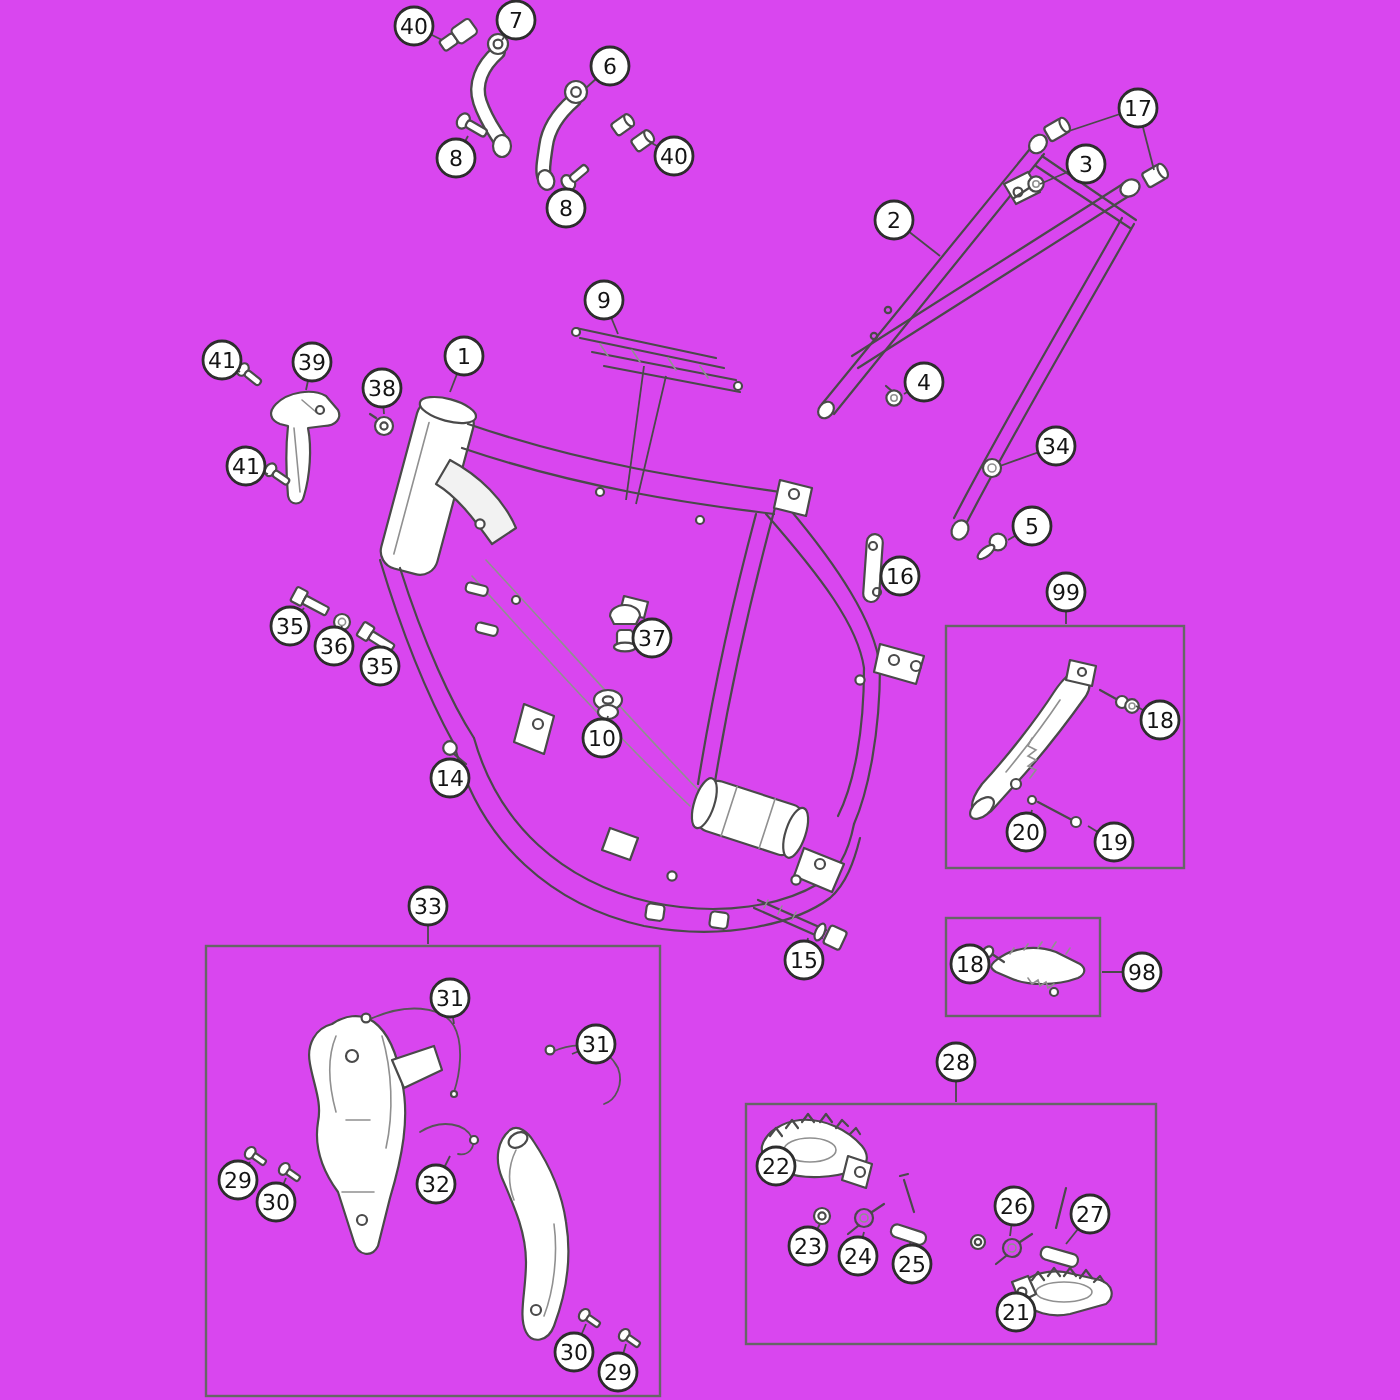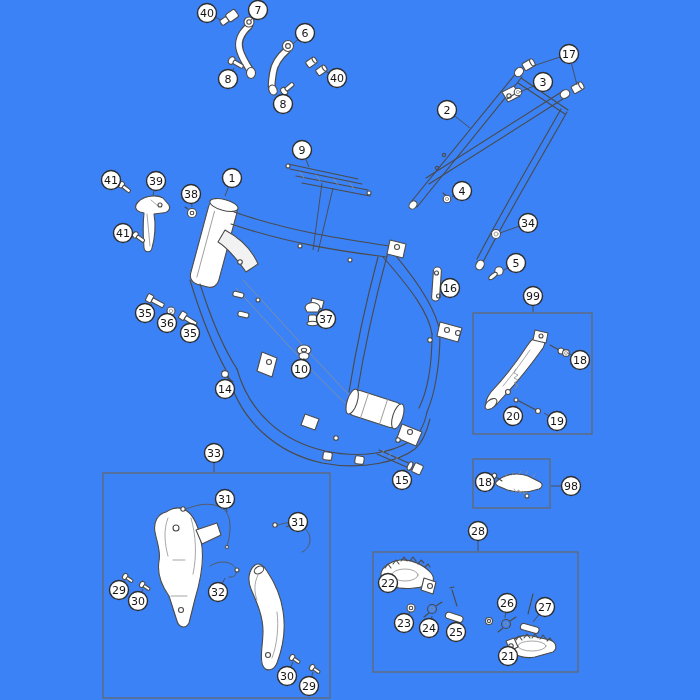--- a/index.html
+++ b/index.html
@@ -1,16 +1,16 @@
 <!DOCTYPE html>
 <html><head>
 <meta charset="utf-8">
 <style>
   html,body{margin:0;padding:0;background:#ffffff;}
-  .stage{width:700px;height:700px;position:relative;background:#3b82f6;overflow:hidden;
+  .stage{width:700px;height:700px;position:relative;background:#d946ef;overflow:hidden;
          font-family:"DejaVu Sans", sans-serif;}
   svg{display:block;}
   .ln  {fill:none;stroke:#4a4a4a;stroke-width:1.1;stroke-linecap:round;stroke-linejoin:round;}
   .lnT {fill:none;stroke:#565656;stroke-width:0.9;stroke-linecap:round;}
   .ln2 {fill:none;stroke:#909090;stroke-width:0.8;stroke-linecap:round;}
   .fillw{fill:#ffffff;stroke:#4a4a4a;stroke-width:1.1;stroke-linejoin:round;}
   .fillg{fill:#f2f2f2;stroke:#4a4a4a;stroke-width:1.1;stroke-linejoin:round;}
   .band-o{fill:none;stroke:#4a4a4a;stroke-width:8;stroke-linecap:round;}
   .band-i{fill:none;stroke:#ffffff;stroke-width:5.6;stroke-linecap:round;}
   .part-box{fill:none;stroke:#666666;stroke-width:1.2;}

